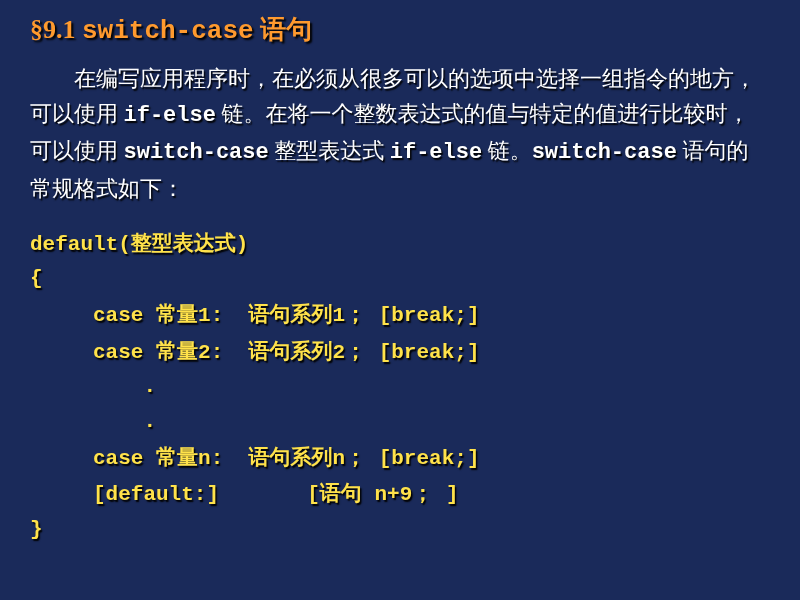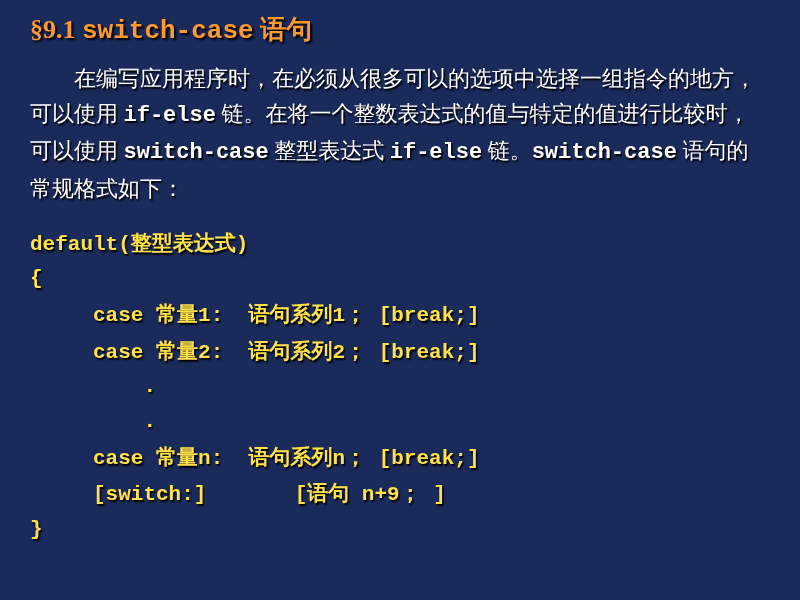--- a/index.html
+++ b/index.html
@@ -75,16 +75,16 @@
 
   <div class="body-text"><span class="indent">　　</span><span>在编写应用程序时，在必须从很多可以的选项中选择一组指令的地方，可以使用 </span><span class="code">if-else</span><span> 链。在将一个整数表达式的值与特定的值进行比较时，可以使用 </span><span class="code">switch-case</span><span> 整型表达式 </span><span class="code">if-else</span><span> 链。</span><span class="code">switch-case</span><span> 语句的常规格式如下：</span></div>
 
   <div class="code-block"><span>default(</span><span class="cn">整型表达式</span><span>)</span>
 <span>{</span>
 <span>     case </span><span class="cn">常量</span><span>1:  </span><span class="cn">语句系列</span><span>1</span><span class="cn">；</span><span> [break;]</span>
 <span>     case </span><span class="cn">常量</span><span>2:  </span><span class="cn">语句系列</span><span>2</span><span class="cn">；</span><span> [break;]</span>
 <span>         .</span>
 <span>         .</span>
 <span>     case </span><span class="cn">常量</span><span>n:  </span><span class="cn">语句系列</span><span>n</span><span class="cn">；</span><span> [break;]</span>
-<span>     [switch:]       [</span><span class="cn">语句</span><span> n+9</span><span class="cn">；</span><span> ]</span>
+<span>     [default:]       [</span><span class="cn">语句</span><span> n+9</span><span class="cn">；</span><span> ]</span>
 <span>}</span></div>
 
 </div>
 
 </body></html>

